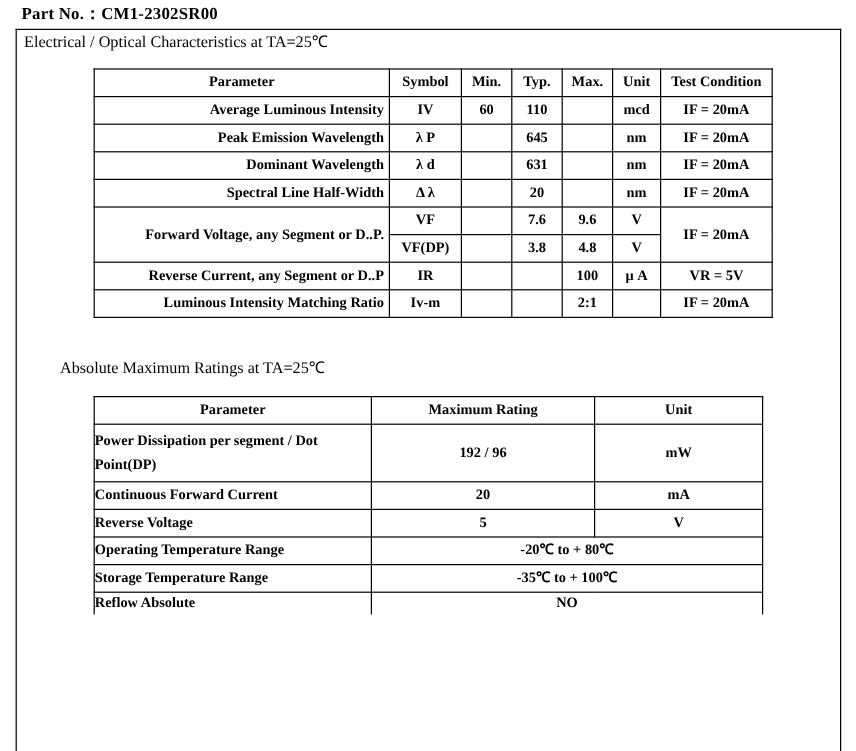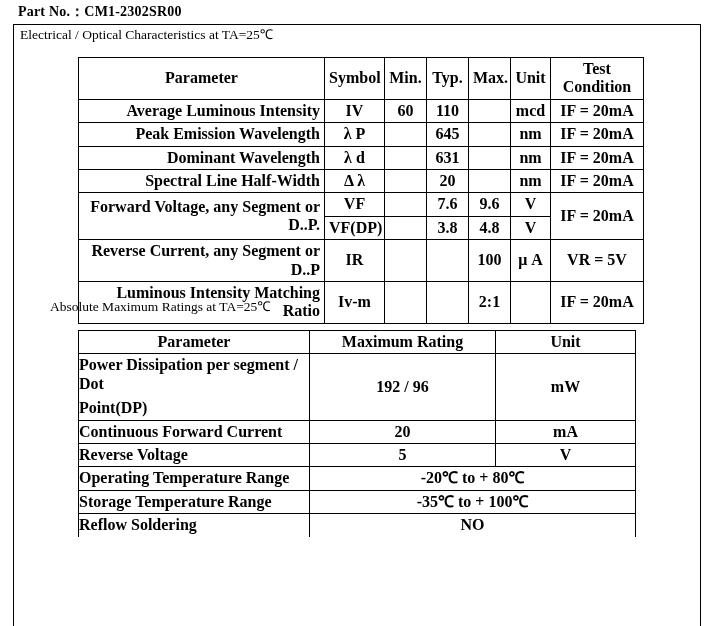--- a/index.html
+++ b/index.html
@@ -49,21 +49,21 @@
     left: 20px;
     top: 25px;
   }
   #title-absolute {
     left: 50px;
     top: 297px;
   }
   table {
     position: absolute;
     border-collapse: collapse;
-    font-size: 16px;
+    font-size: 12px;
     font-weight: bold;
     table-layout: fixed;
   }
   table td, table th {
     border: 1px solid #000;
     padding: 2px 4px;
     text-align: center;
     vertical-align: middle;
     font-weight: bold;
     line-height: 1.15;
@@ -249,19 +249,19 @@
     </tr>
     <tr>
       <td class="p-col">Operating Temperature Range</td>
       <td colspan="2">-20℃  to + 80℃</td>
     </tr>
     <tr>
       <td class="p-col">Storage Temperature Range</td>
       <td colspan="2">-35℃  to + 100℃</td>
     </tr>
     <tr class="cut-row">
-      <td class="p-col">Reflow Soldering</td>
+      <td class="p-col">Reflow Absolute</td>
       <td colspan="2">NO</td>
     </tr>
   </tbody>
     </table>
 
 </div>
 
 </body></html>

